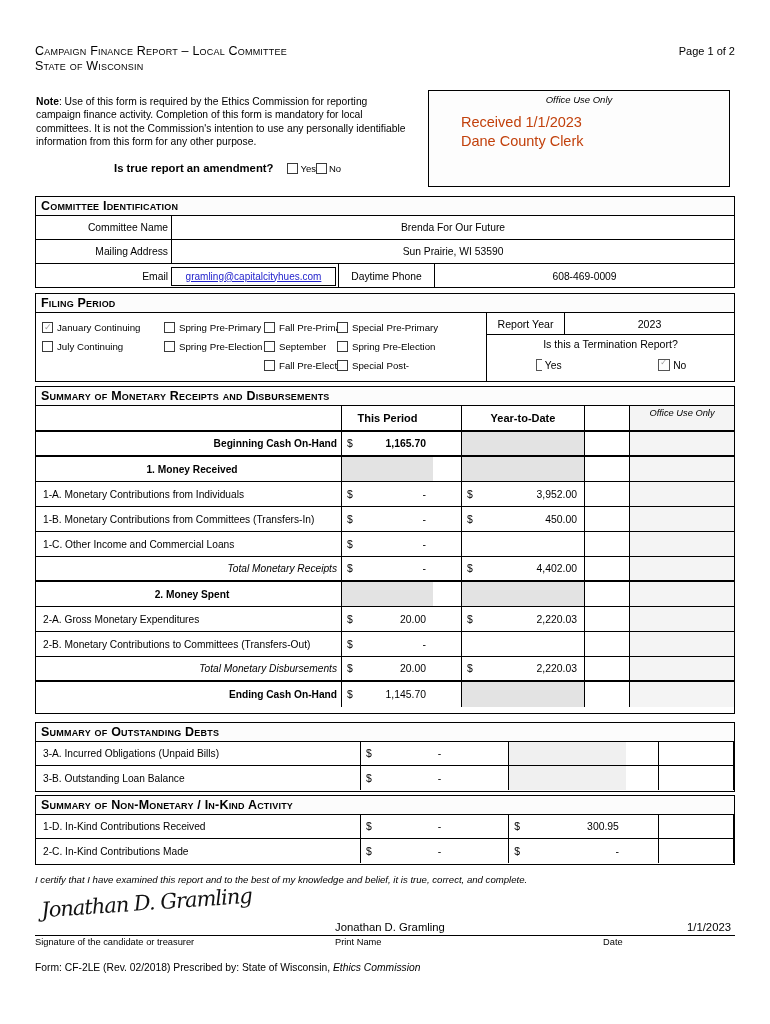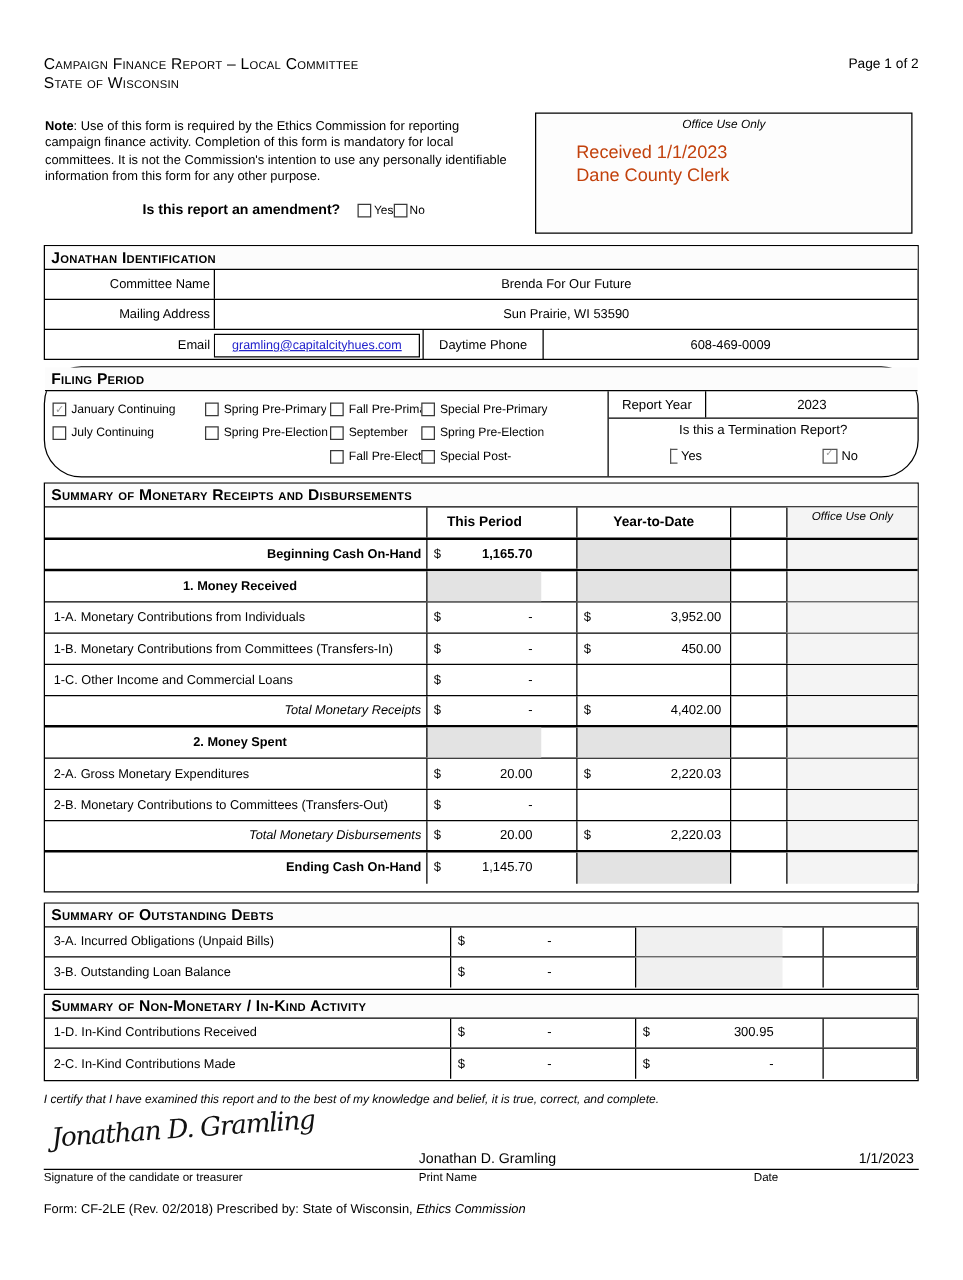--- a/index.html
+++ b/index.html
@@ -48,21 +48,21 @@
   
   #sec-cid{left:35px;top:196px;width:700px;height:92px;}
   #sec-cid .row{height:24px;}
   .cid-lab{width:135px;}
   .cid-val{flex:1;justify-content:center;}
 
   .emailbox{width:165px;height:19px;border:1.3px solid #000;box-sizing:border-box;display:flex;align-items:center;justify-content:center;}
   .emailbox a{color:#2222cc;text-decoration:underline;font-size:10px;}
 
   
-  #sec-fp{left:35px;top:293px;width:700px;height:89px;border-radius:30px;}
+  #sec-fp{left:35px;top:293px;width:700px;height:89px;}
   .fp-body{display:flex;height:68px;}
   .fp-left{width:450px;padding:5px 0 0 5px;box-sizing:border-box;position:relative;}
   .fp-right{flex:1;border-left:1.5px solid #000;box-sizing:border-box;}
   .fp-col{position:absolute;top:5px;}
   .fp-item{display:flex;align-items:center;height:19px;}
   .fp-item .cbx{flex:0 0 11px;margin-right:4px;}
   .fp-txt{font-size:9.7px;overflow:hidden;white-space:nowrap;display:block;}
 
   .ry-row{display:flex;height:22px;border-bottom:1.4px solid #000;box-sizing:border-box;}
   .ry-lab{width:78px;display:flex;align-items:center;justify-content:center;font-size:10.6px;border-right:1.4px solid #000;box-sizing:border-box;}
@@ -127,38 +127,38 @@
 
   <div class="hdr">
     <div class="hdr-title">Campaign Finance Report – Local Committee</div>
     <div class="hdr-sub">State of Wisconsin</div>
     <div class="pageno">Page 1 of 2</div>
   </div>
 
   <div class="note">
     <div><b>Note</b><span>: Use of this form is required by the Ethics Commission for reporting campaign finance activity. Completion of this form is mandatory for local committees. It is not the Commission's intention to use any personally identifiable information from this form for any other purpose.</span></div>
     <div class="amend-row">
-      <span class="amend-q">Is this report an amendment?</span>
+      <span class="amend-q">Is true report an amendment?</span>
       <span class="cbx"></span>
       <span class="amend-lbl">Yes</span>
       <span class="cbx" style="margin-left:0"></span>
       <span class="amend-lbl">No</span>
     </div>
   </div>
 
   <div class="stamp">
     <div class="stamp-t">Office Use Only</div>
     <div class="stamp-red">
       <div>Received 1/1/2023</div>
       <div>Dane County Clerk</div>
     </div>
   </div>
 
   <div class="sec" id="sec-cid">
-    <div class="sec-hd">Jonathan Identification</div>
+    <div class="sec-hd">Committee Identification</div>
     <div class="row">
       <div class="cell lbl-r cid-lab">Committee Name</div>
       <div class="cell cid-val bl">Brenda For Our Future</div>
     </div>
     <div class="row">
       <div class="cell lbl-r cid-lab">Mailing Address</div>
       <div class="cell cid-val bl">Sun Prairie, WI 53590</div>
     </div>
     <div class="row" style="border-bottom:none;">
       <div class="cell lbl-r cid-lab">Email</div>

